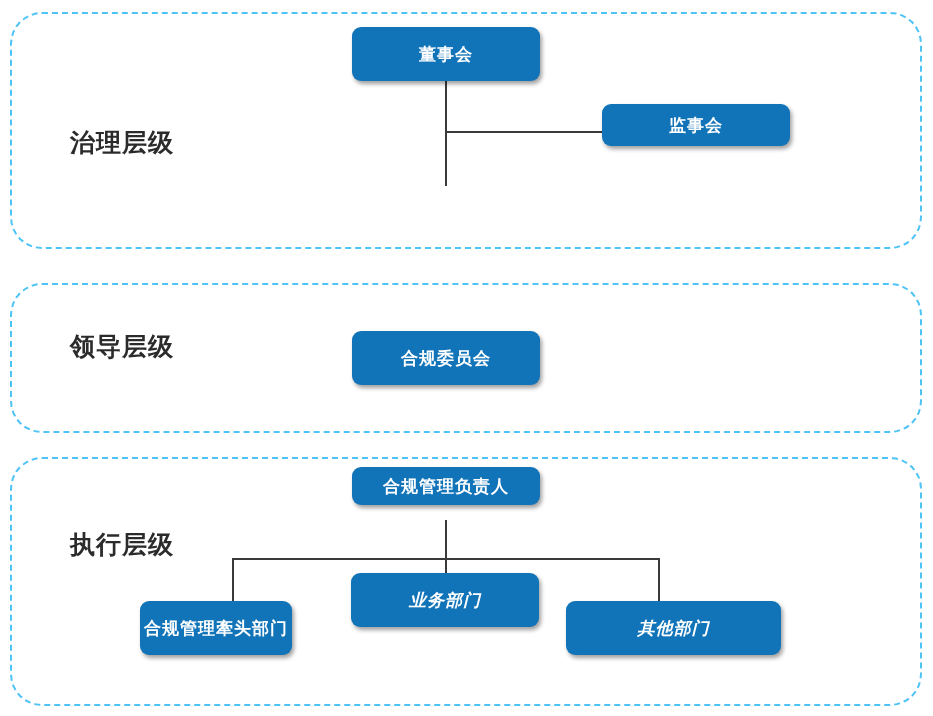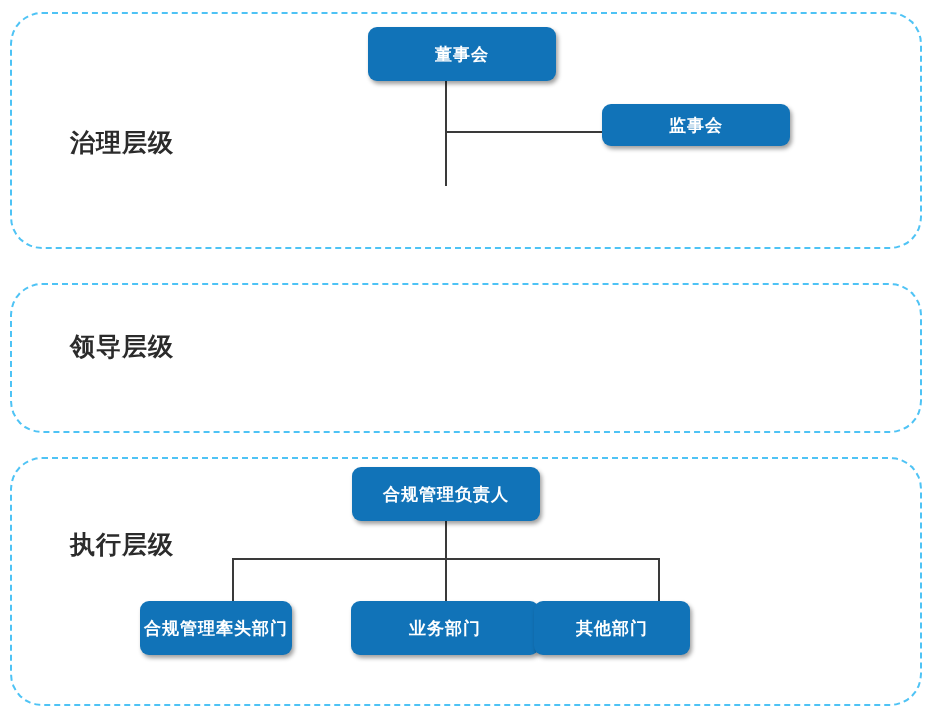--- a/index.html
+++ b/index.html
@@ -61,32 +61,32 @@
     display: flex;
     align-items: center;
     justify-content: center;
     text-align: center;
     box-shadow: 2px 3px 4px rgba(0,0,0,0.38);
     white-space: nowrap;
     z-index: 3;
   }
 
   
-  #node-board      { left: 368px; top: 27px;  width: 188px; height: 54px; }
+  #node-board      { left: 352px; top: 27px;  width: 188px; height: 54px; }
   #node-supervisor { left: 602px; top: 104px; width: 188px; height: 42px; }
   #node-manager    { left: 352px; top: 184px; width: 188px; height: 54px; }
 
   
   #node-committee  { left: 352px; top: 331px; width: 188px; height: 54px; }
 
   
-  #node-officer    { left: 352px; top: 467px; width: 188px; height: 54px; }
+  #node-officer    { left: 352px; top: 467px; width: 188px; height: 38px; }
   #node-lead-dept  { left: 140px; top: 601px; width: 152px; height: 54px; }
-  #node-biz-dept   { left: 351px; top: 601px; width: 188px; height: 54px; }
-  #node-other-dept { left: 534px; top: 601px; width: 156px; height: 54px; }
+  #node-biz-dept   { left: 351px; top: 573px; width: 188px; height: 54px; font-style: italic; }
+  #node-other-dept { left: 566px; top: 601px; width: 215px; height: 54px; font-style: italic; }
 
   
   .line {
     position: absolute;
     background: #3a3a3a;
     z-index: 1;
   }
   .line-v { width: 2px; }
   .line-h { height: 2px; }
 
@@ -115,20 +115,21 @@
 
   <div class="node" id="node-board">董事会</div>
 
   <div class="node" id="node-supervisor">监事会</div>
 
 
   <div class="level-box" id="level-2"></div>
 
   <div class="level-label" id="label-2">领导层级</div>
 
+  <div class="node" id="node-committee">合规委员会</div>
 
   <div class="level-box" id="level-3"></div>
 
   <div class="level-label" id="label-3">执行层级</div>
 
   <div class="line line-v" id="l3-trunk"></div>
   <div class="line line-h" id="l3-bus"></div>
   <div class="line line-v" id="l3-drop-l"></div>
   <div class="line line-v" id="l3-drop-c"></div>
   <div class="line line-v" id="l3-drop-r"></div>

